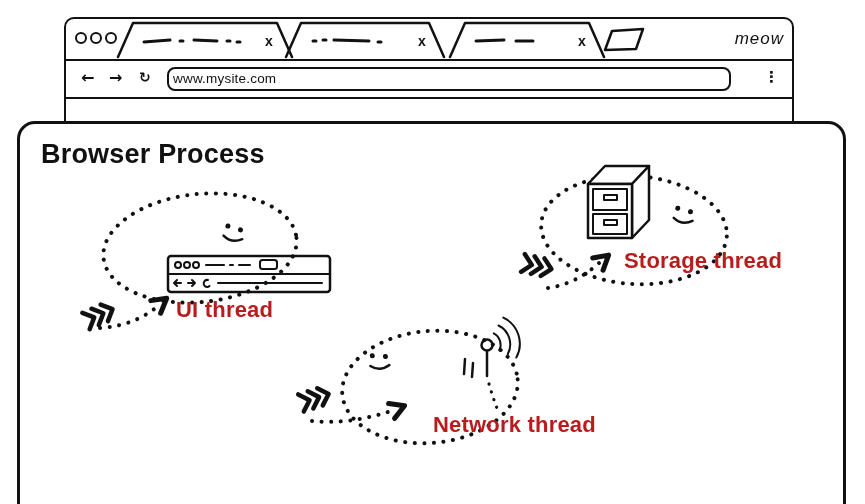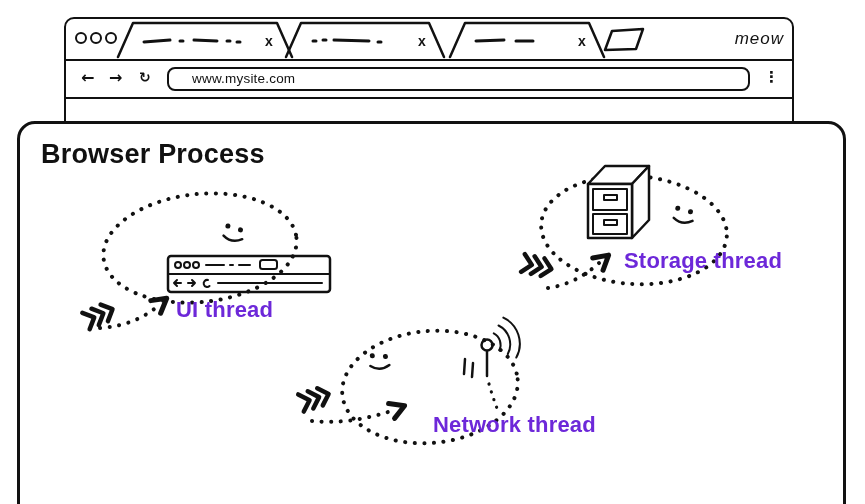--- a/index.html
+++ b/index.html
@@ -16,30 +16,30 @@
   .brand{position:absolute;right:8px;top:10px;font-size:17px;font-weight:normal;font-style:italic;
          letter-spacing:1px;}
   .nav-bar{position:relative;height:36px;border-bottom:2.5px solid #111;}
   .nav-icon{position:absolute;font-weight:bold;color:#111;
             font-family:"DejaVu Sans","Liberation Sans",sans-serif;}
   .back{left:15px;top:7px;font-size:16px;}
   .fwd{left:43px;top:7px;font-size:16px;}
   .reload{left:73px;top:8px;font-size:14px;}
   .dots{right:13px;top:7px;font-size:15px;}
   .address{position:absolute;left:101px;top:6px;width:556px;height:20px;border:2px solid #111;
-           border-radius:8px;font-size:13.5px;line-height:20px;padding-left:23px;letter-spacing:.2px;}
+           border-radius:8px;font-size:13.5px;line-height:20px;padding-left:4px;letter-spacing:.2px;}
 
   
   .process-box{position:absolute;left:17px;top:121px;width:829px;height:472px;background:#fff;
                border:3px solid #111;border-radius:18px;box-sizing:border-box;}
   .process-title{position:absolute;left:21px;top:15px;font-size:27px;font-weight:700;letter-spacing:.2px;}
 
   .diagram-svg{position:absolute;left:0;top:0;width:865px;height:504px;pointer-events:none;}
 
-  .thread-label{position:absolute;font-size:22px;font-weight:600;letter-spacing:.2px;color:#6d28d9;}
+  .thread-label{position:absolute;font-size:22px;font-weight:600;letter-spacing:.2px;color:#b91c1c;}
   .label-ui{left:176px;top:297px;}
   .label-network{left:433px;top:412px;}
   .label-storage{left:624px;top:248px;}
 
   
   .sketch{fill:none;stroke:#111;stroke-width:2.5;stroke-linecap:round;stroke-linejoin:round;}
   .sketch2{fill:none;stroke:#111;stroke-width:2;stroke-linecap:round;stroke-linejoin:round;}
   .sketch-fill{fill:#fff;stroke:#111;stroke-width:2.5;stroke-linejoin:round;}
   .squiggle{fill:none;stroke:#111;stroke-width:3;stroke-linecap:round;}
   .dot-loop{fill:none;stroke:#111;stroke-width:4;stroke-dasharray:0.1 9.5;stroke-linecap:round;}

